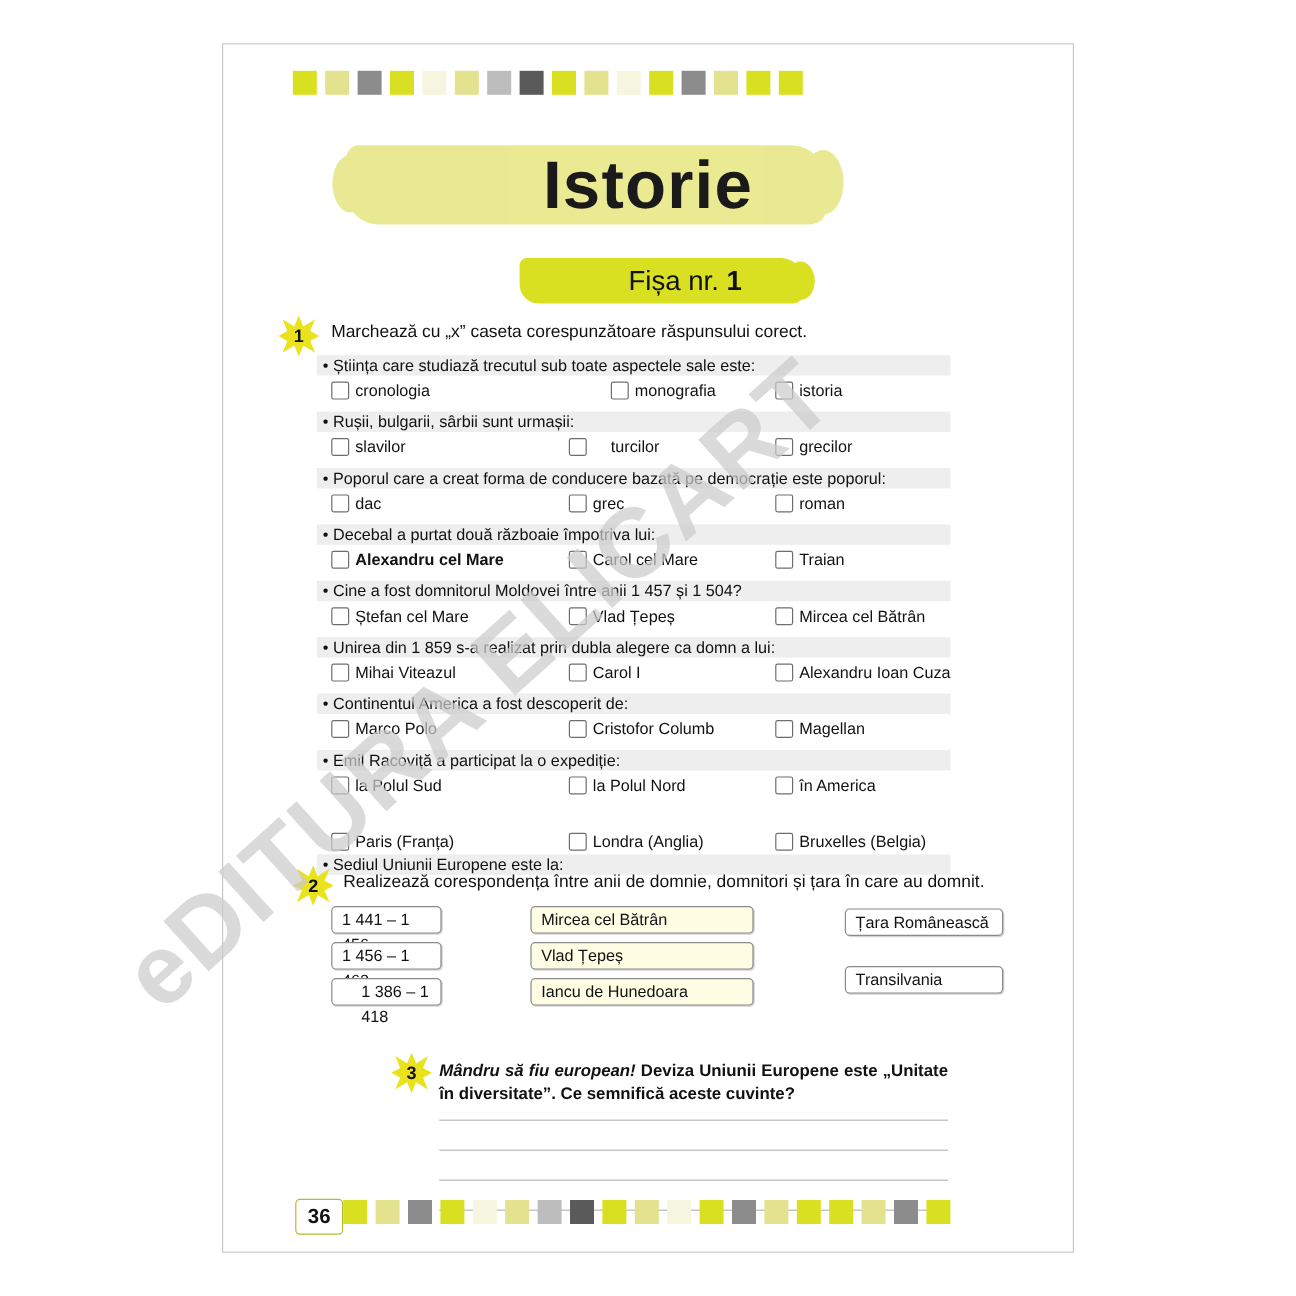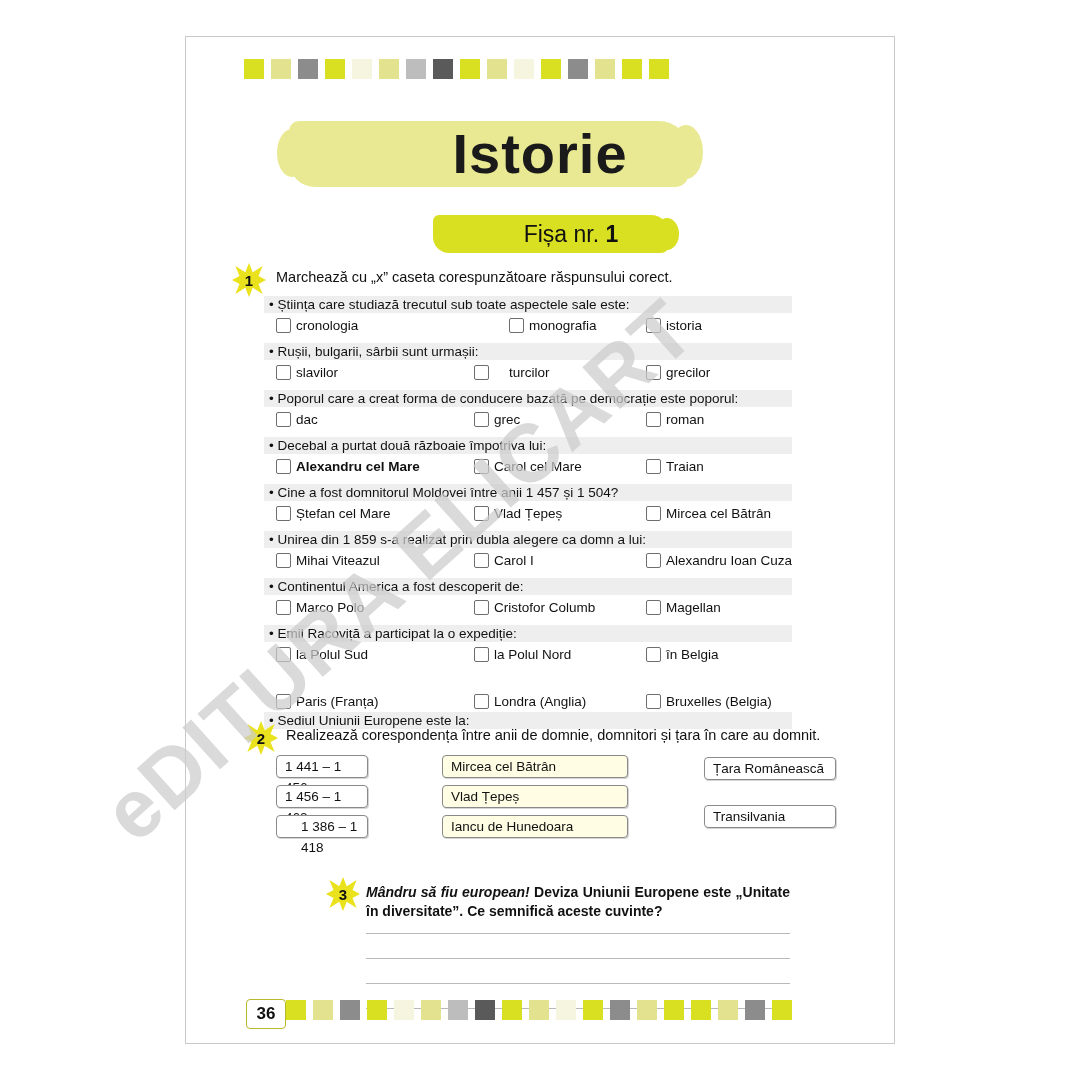--- a/index.html
+++ b/index.html
@@ -427,21 +427,21 @@
     <div class="opt" style="left:0px;">
         <span class="cb"></span>
         <span>la Polul Sud</span>
       </div>
     <div class="opt" style="left:198px;">
         <span class="cb"></span>
         <span>la Polul Nord</span>
       </div>
     <div class="opt" style="left:370px;">
         <span class="cb"></span>
-        <span>în Belgia</span>
+        <span>în America</span>
       </div>
   </div>
 
   <div class="qrow" style="top:635px;margin-top:40px;">• Sediul Uniunii Europene este la:</div>
   <div class="opts" style="top:657px;">
     <div class="opt" style="left:0px;">
         <span class="cb"></span>
         <span>Paris (Franța)</span>
       </div>
     <div class="opt" style="left:198px;">

